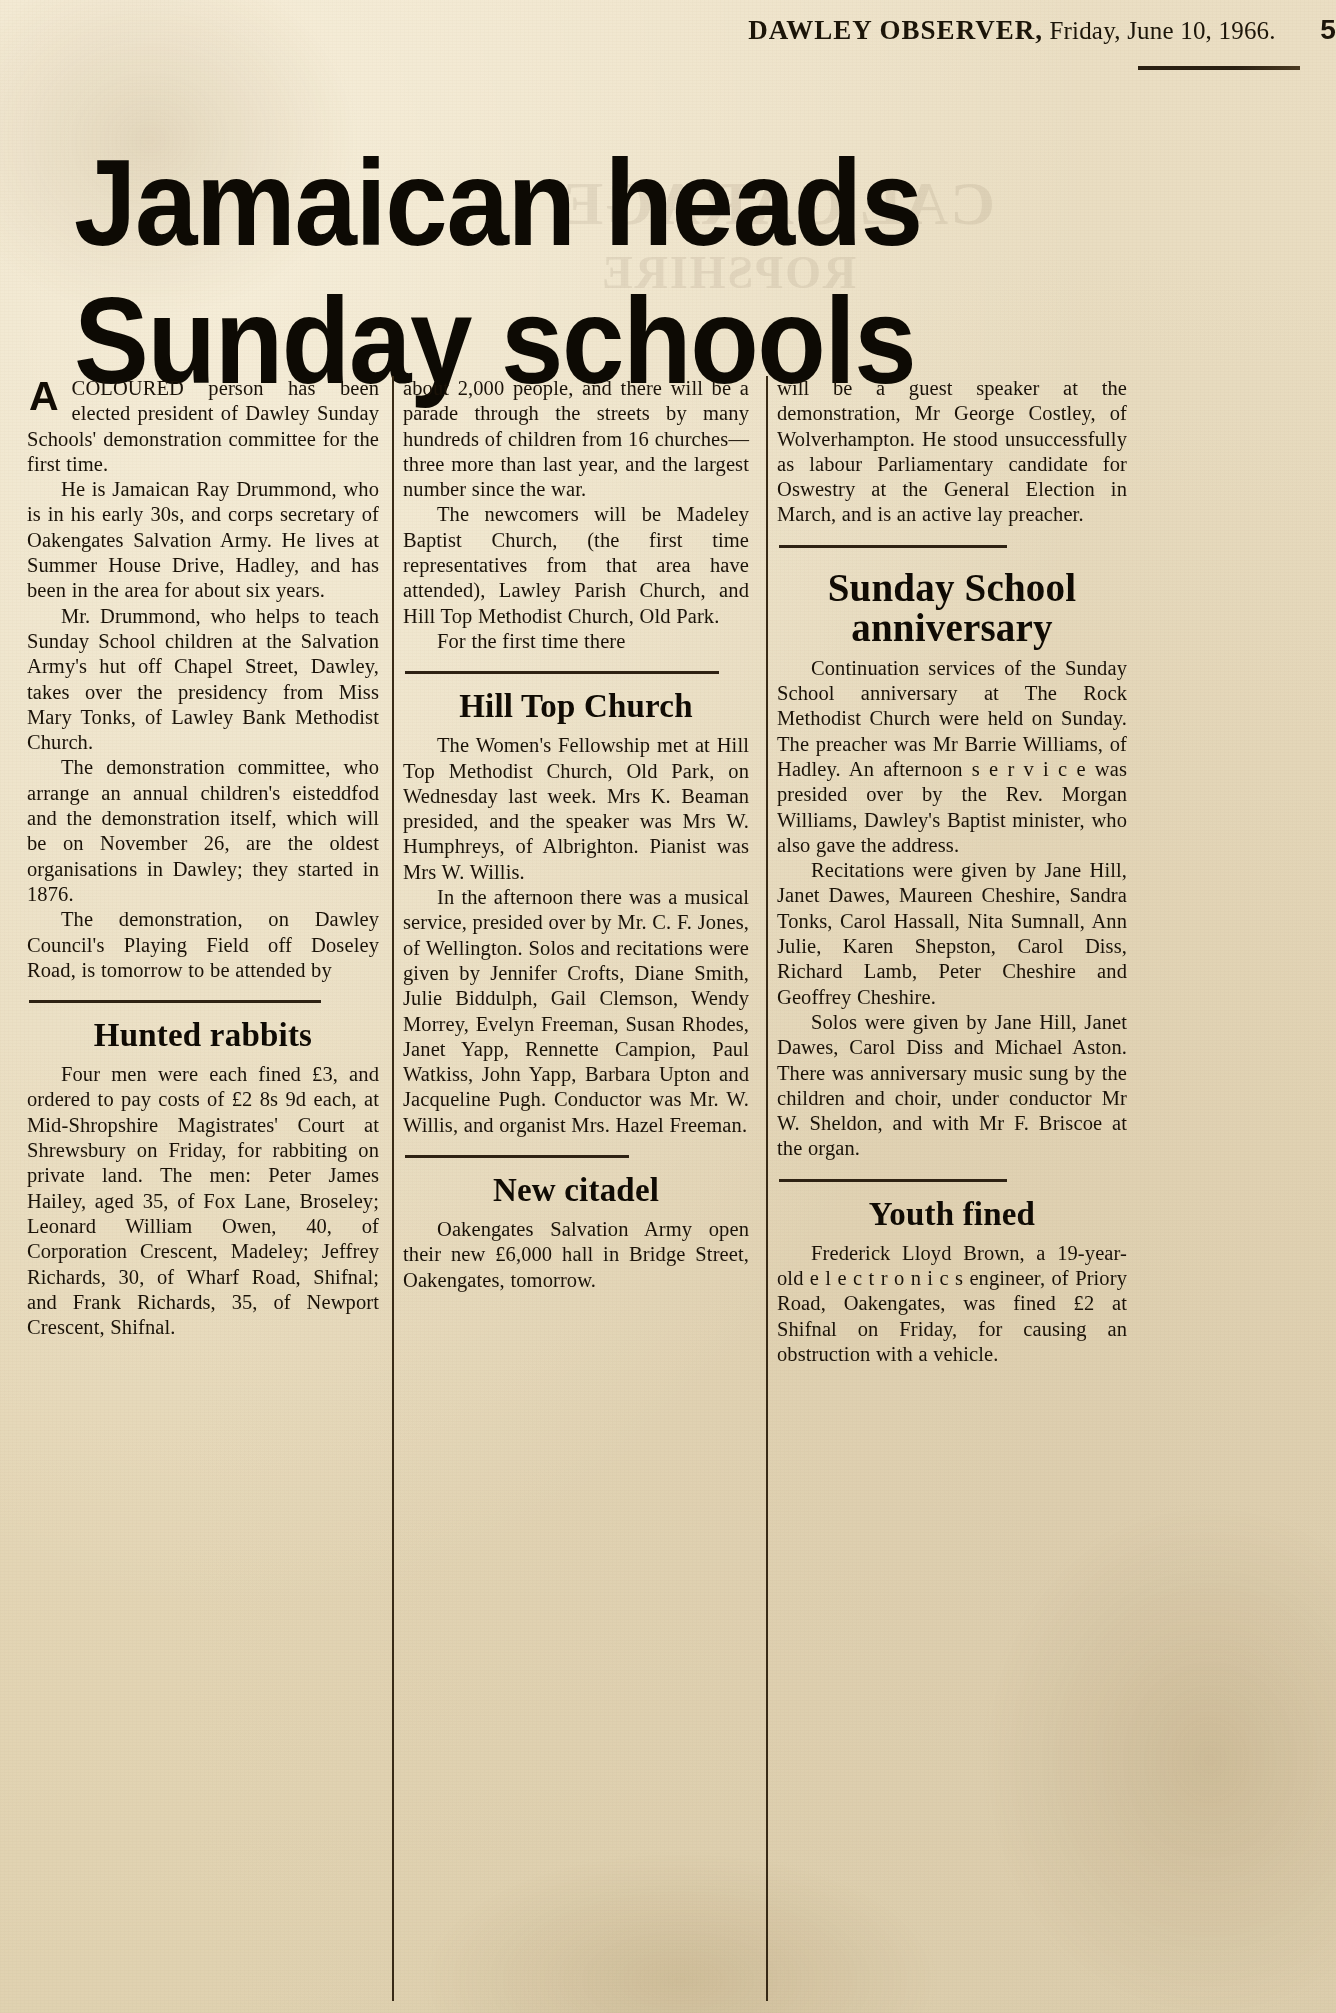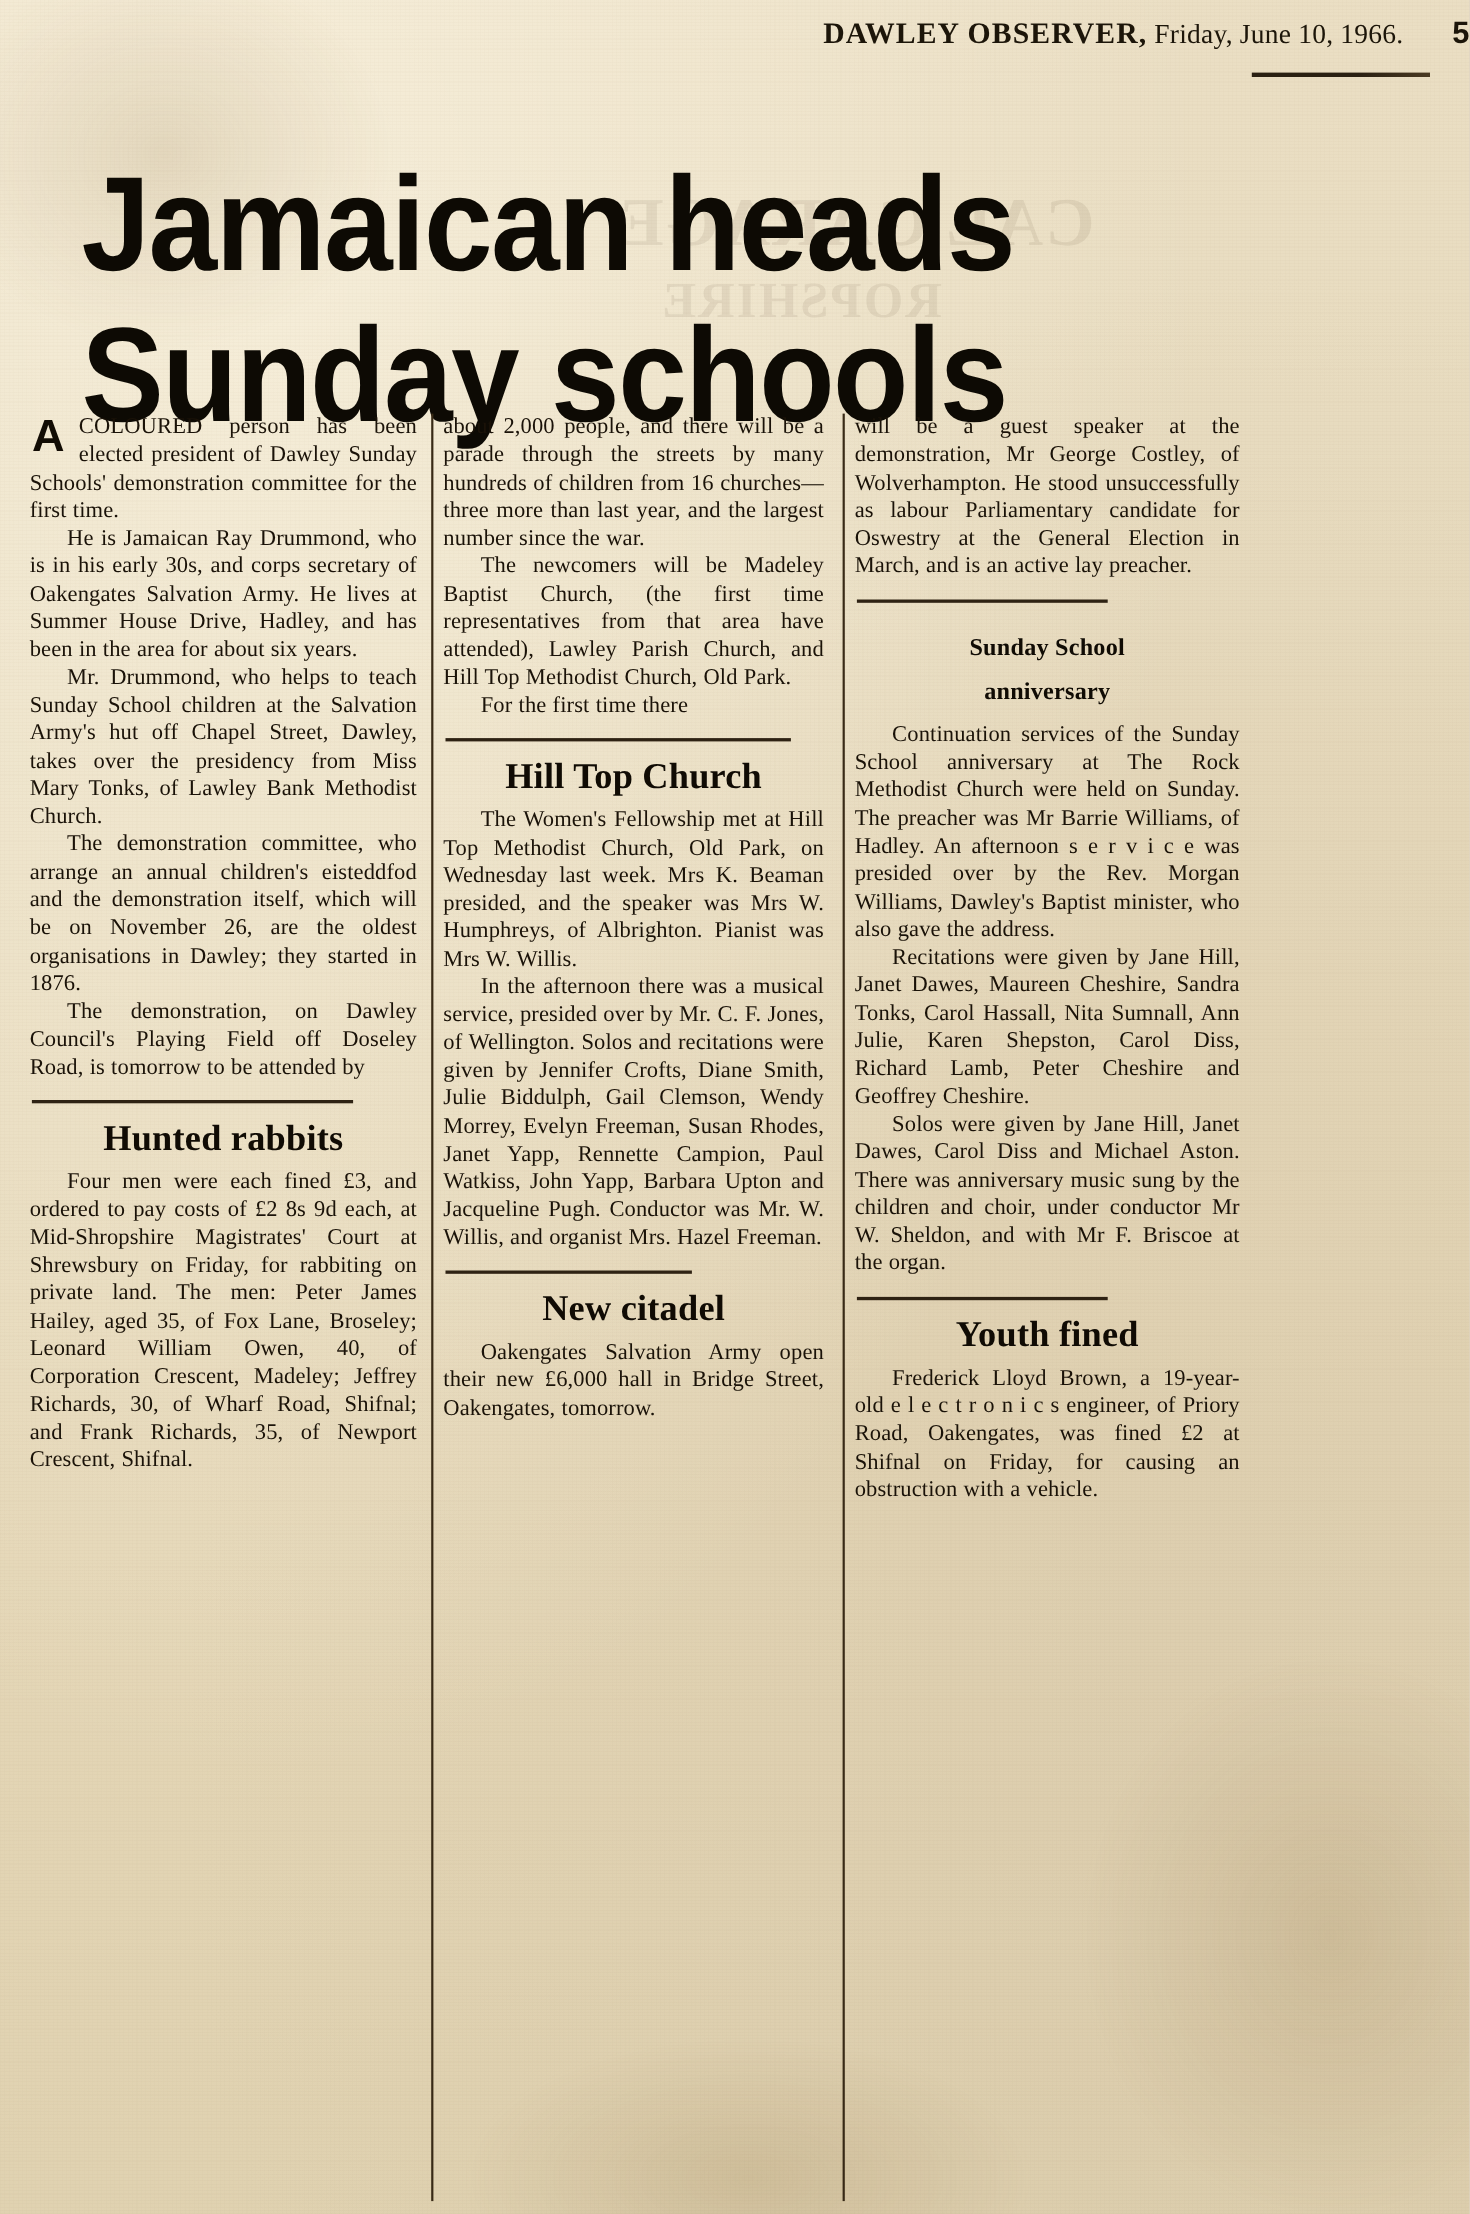--- a/index.html
+++ b/index.html
@@ -168,21 +168,21 @@
   h2.subhead {
     margin: 13px 0 8px 0;
     text-align: center;
     font-family: "Liberation Serif", "DejaVu Serif", serif;
     font-weight: 700;
     font-size: 33px;
     line-height: 38px;
     letter-spacing: 0.2px;
     color: #100b04;
   }
-  h2.subhead.two-line { font-size: 22px; line-height: 40px; margin-top: 20px; }
+  h2.subhead.two-line { font-size: 39px; line-height: 40px; margin-top: 20px; }
 </style>
 </head>
 <body>
 
 <div class="page">
 
   <div class="bleed" style="left:560px; top:168px; font-size:62px;">CAL GARAGE</div>
   <div class="bleed" style="left:600px; top:246px; font-size:46px;">ROPSHIRE</div>
 
   <div class="masthead">

